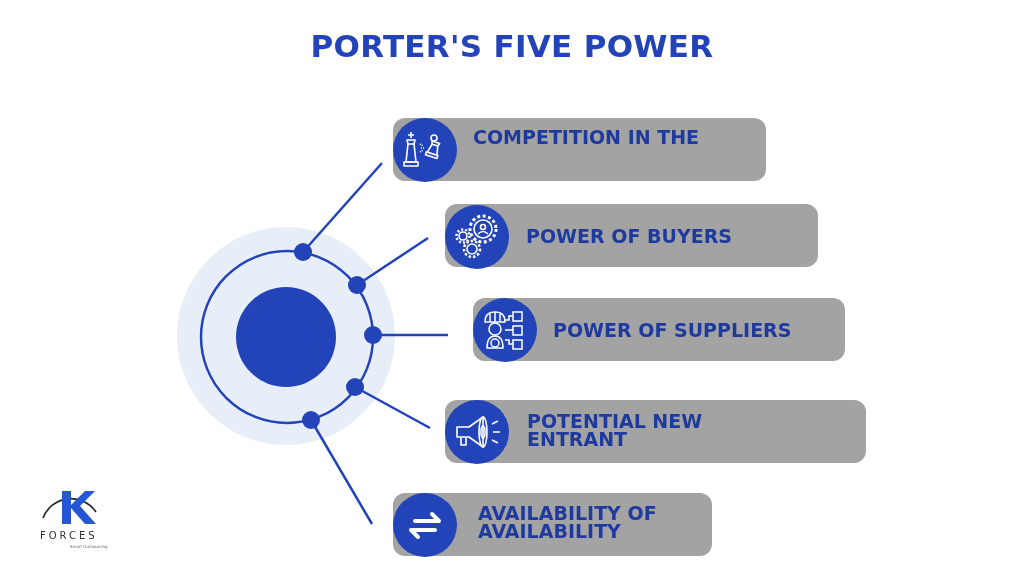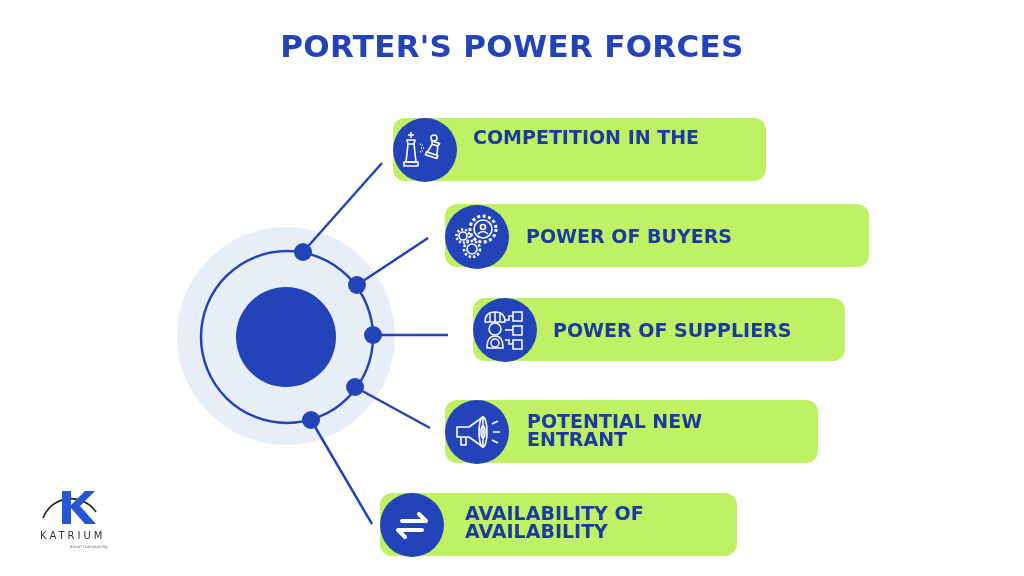--- a/index.html
+++ b/index.html
@@ -10,21 +10,21 @@
   }
   .title {
     position: absolute; left: 0; top: 28px; width: 1024px;
     text-align: center; font-weight: bold; font-size: 31px;
     color: #2344b8; letter-spacing: 0.3px;
     font-family: "DejaVu Sans", sans-serif;
   }
   svg.diagram { position: absolute; left: 0; top: 0; }
   .card {
     position: absolute; height: 63px; border-radius: 12px;
-    background: #bef264;
+    background: #a3a3a3;
   }
   .icon-circle {
     position: absolute; width: 64px; height: 64px; border-radius: 50%;
     background: #2344b8; top: 0px; left: 0px;
   }
   .icon-circle svg { position: absolute; left: 0; top: 0; }
   .card-label {
     position: absolute; font-weight: bold; font-size: 19px;
     line-height: 18px; color: #1f3a9e;
     font-family: "DejaVu Sans", sans-serif;
@@ -39,21 +39,21 @@
   }
   .logo-tag {
     position: absolute; left: 70px; top: 544px;
     font-size: 4px; color: #666;
     font-family: "DejaVu Sans", sans-serif;
   }
 </style>
 </head>
 <body>
 
-<div class="title">PORTER'S POWER FORCES</div>
+<div class="title">PORTER'S FIVE POWER</div>
 
 <svg class="diagram" width="1024" height="576">
   <circle cx="286" cy="336" r="109" fill="#e8eef8"></circle>
   <circle cx="287" cy="337" r="86" fill="none" stroke="#2344b8" stroke-width="2.5"></circle>
   <circle cx="286" cy="337" r="50" fill="#2344b8"></circle>
 
   <line x1="303" y1="252" x2="382" y2="163" stroke="#2344b8" stroke-width="2.5"></line>
   <line x1="357" y1="285" x2="428" y2="238" stroke="#2344b8" stroke-width="2.5"></line>
   <line x1="373" y1="335" x2="448" y2="335" stroke="#2344b8" stroke-width="2.5"></line>
   <line x1="355" y1="387" x2="430" y2="428" stroke="#2344b8" stroke-width="2.5"></line>
@@ -76,21 +76,21 @@
       <circle cx="41" cy="20" r="3"></circle>
       <path d="M37 24 h8 l-1 3 h-6 z M38 27 l-2 9 h10 l-2 -9 M35 36 h12 v3 h-12 z" transform="rotate(18 41 30)"></path>
       <path d="M27 26 l3 2 M28 30 l3 0 M27 34 l3 -2" stroke-dasharray="1 1"></path>
     </svg>
   </div>
   <div class="card-label" style="left:80px; top:10px;">
     <span>COMPETITION IN THE</span>
   </div>
 </div>
 
-<div class="card" style="left:445px; top:204px; width:424px;">
+<div class="card" style="left:445px; top:204px; width:373px;">
   <div class="icon-circle" style="left:0; top:1px;">
     <svg width="64" height="64" viewBox="0 0 64 64" fill="none" stroke="#fff" stroke-width="1.6">
       <circle cx="38" cy="24" r="9"></circle>
       <circle cx="38" cy="24" r="13" stroke-dasharray="3 2.5" stroke-width="3"></circle>
       <circle cx="38" cy="22" r="2.5"></circle>
       <path d="M33 29 q5 -5 10 0"></path>
       <circle cx="18" cy="31" r="4"></circle>
       <circle cx="18" cy="31" r="6.5" stroke-dasharray="2 2" stroke-width="2.5"></circle>
       <circle cx="27" cy="44" r="5"></circle>
       <circle cx="27" cy="44" r="8" stroke-dasharray="2.5 2" stroke-width="2.5"></circle>
@@ -113,47 +113,47 @@
       <rect x="40" y="28" width="9" height="9"></rect>
       <rect x="40" y="42" width="9" height="9"></rect>
       <path d="M32 22 h4 v-4 h4 M32 32 h8 M32 42 h4 v4 h4"></path>
     </svg>
   </div>
   <div class="card-label" style="left:80px; top:23px;text-align:center;">
     <span>POWER OF SUPPLIERS</span>
   </div>
 </div>
 
-<div class="card" style="left:445px; top:400px; width:373px;">
+<div class="card" style="left:445px; top:400px; width:421px;">
   <div class="icon-circle" style="left:0; top:0;">
     <svg width="64" height="64" viewBox="0 0 64 64" fill="none" stroke="#fff" stroke-width="1.6" stroke-linejoin="round">
       <path d="M12 27 h12 l14 -10 v30 l-14 -10 h-12 z"></path>
       <ellipse cx="38" cy="32" rx="4" ry="15"></ellipse>
       <ellipse cx="38" cy="32" rx="2" ry="6"></ellipse>
       <path d="M16 37 v8 h5 v-8"></path>
       <path d="M47 24 l6 -3 M48 32 h7 M47 40 l6 3"></path>
     </svg>
   </div>
   <div class="card-label" style="left:82px; top:12px;">
     <span>POTENTIAL NEW</span>
     <span>ENTRANT</span>
   </div>
 </div>
 
-<div class="card" style="left:380px; top:493px; width:319px;padding-left:38px;">
+<div class="card" style="left:393px; top:493px; width:319px;">
   <div class="icon-circle" style="left:0; top:0;">
     <svg width="64" height="64" viewBox="0 0 64 64" fill="none" stroke="#fff" stroke-width="4" stroke-linecap="round" stroke-linejoin="round">
       <path d="M22 28 h24 l-7 -7"></path>
       <path d="M42 37 h-24 l7 7"></path>
     </svg>
   </div>
   <div class="card-label" style="left:85px; top:11px;">
     <span>AVAILABILITY OF</span>
     <span>AVAILABILITY</span>
   </div>
 </div>
 
 <svg class="logo" width="90" height="72" viewBox="0 0 90 72">
   <path d="M9 40 A30 30 0 0 1 62 34" fill="none" stroke="#222" stroke-width="1.6"></path>
   <path d="M28 13 h9 v14 l14 -14 h10 l-15 15 l16 18 h-11 l-14 -16 v16 h-9 z" fill="#2456d6"></path>
 </svg>
-<div class="logo-word">KATRIUM</div>
+<div class="logo-word">FORCES</div>
 <div class="logo-tag">Smart Outsourcing</div>
 
 </body></html>

